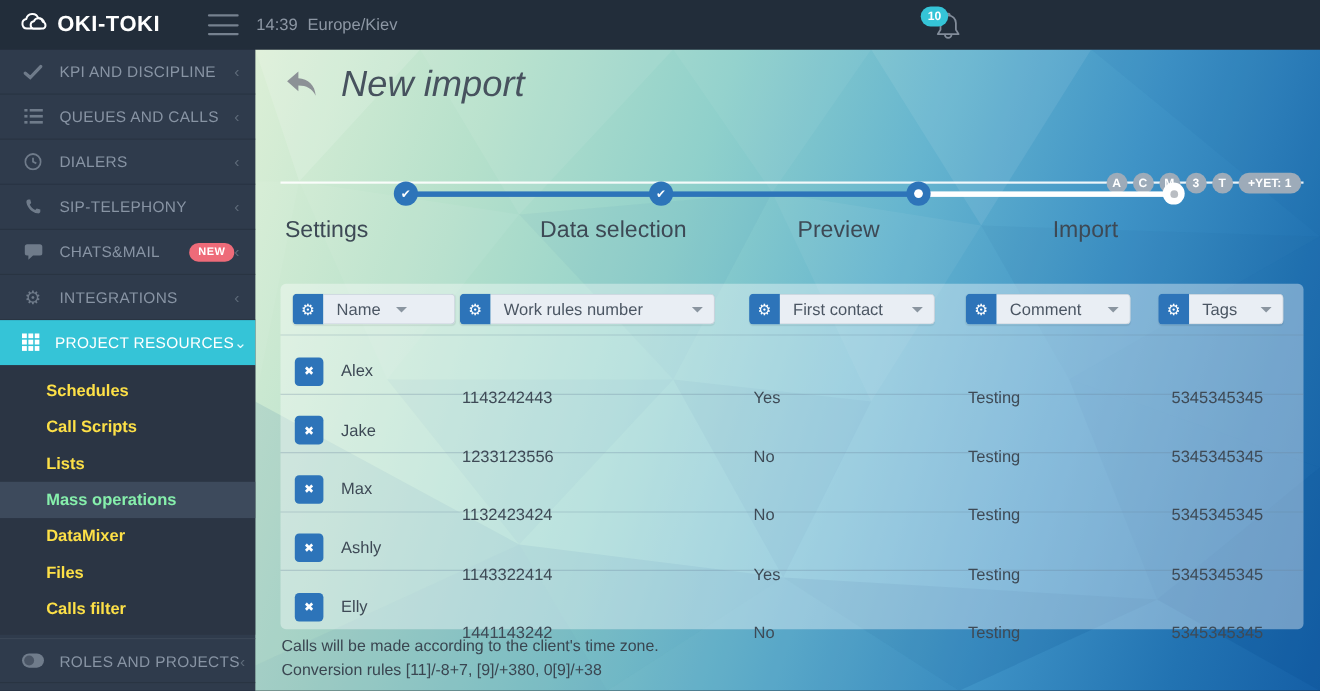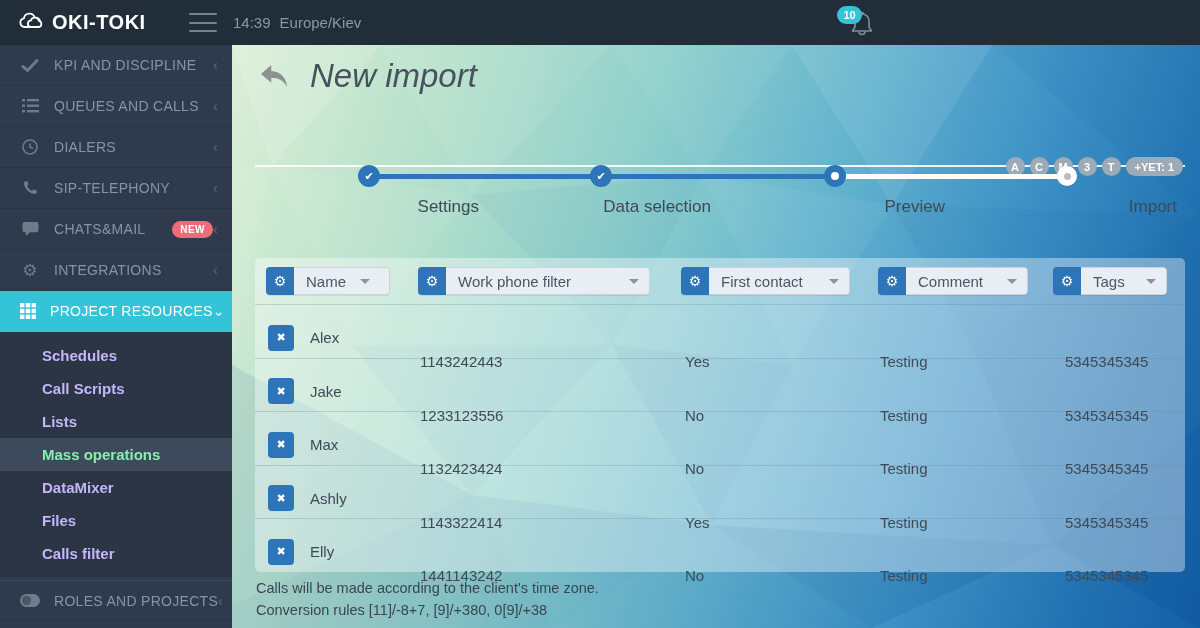--- a/index.html
+++ b/index.html
@@ -21,21 +21,21 @@
   .sidebar { position:absolute; left:0; top:45px; width:232px; height:583px; background:#2f3b4c; z-index:20; display:flex; flex-direction:column; }
   .side-item { height:41px; display:flex; align-items:center; padding:0 14px 0 20px; color:#8894a4; font-size:14px; letter-spacing:.3px; border-bottom:1px solid #293442; cursor:pointer; flex:0 0 auto; }
   .side-item .s-ico { width:20px; margin-right:14px; display:flex; justify-content:center; color:#6f7b8a; font-size:15px; }
   .side-item .s-label { flex:1; white-space:nowrap; }
   .side-item .chev { color:#5d play6a79; color:#5d6a79; }
   .side-item.active { background:#35c4d7; color:#fff; border-bottom-color:#35c4d7; }
   .side-item.active .s-ico { color:#fff; }
   .side-item.active .chev { color:#e8fbff; }
   .badge-new { background:#ee6b79; color:#fff; font-size:10px; font-weight:bold; border-radius:9px; padding:3px 8px; margin-left:7px; letter-spacing:.5px; }
   .submenu { background:#2b3544; padding:7px 0; flex:0 0 auto; }
-  .sub-item { height:33px; display:flex; align-items:center; padding-left:42px; color:#c4b5fd; font-size:15px; font-weight:bold; cursor:pointer; }
+  .sub-item { height:33px; display:flex; align-items:center; padding-left:42px; color:#fde047; font-size:15px; font-weight:bold; cursor:pointer; }
   .sub-item.active { background:#3d4a5c; color:#86efac; }
   .side-bottom { margin-top:3px; border-top:1px solid #3a4656; height:41px; }
   .toggle-pill { width:22px; height:13px; border-radius:7px; background:#707c8b; position:relative; }
   .toggle-pill::after { content:""; position:absolute; left:2px; top:2px; width:9px; height:9px; border-radius:50%; background:#4a5565; }
 
   
   .main { position:absolute; left:232px; top:45px; width:968px; height:583px; overflow:hidden;
           background:linear-gradient(108deg,#dcefd6 0%,#b5e0cb 20%,#8fd0cb 38%,#66b5cf 55%,#3f93c6 72%,#2273b2 88%,#155fa6 100%); }
   .mesh { position:absolute; left:0; top:0; z-index:0; }
   .page-head { position:absolute; left:26px; top:12px; display:flex; align-items:center; gap:20px; z-index:2;font-style:italic; }
@@ -48,32 +48,32 @@
 
   
   .stepper { position:absolute; left:0; top:0; width:100%; height:0; z-index:2; }
   .track { position:absolute; top:129px; height:5px; }
   .track.blue { left:137px; width:466px; background:#2d74b9; }
   .track.white { left:603px; width:232px; background:#fff; }
   .step-dot { position:absolute; top:120px; width:22px; height:22px; border-radius:50%; background:#2d74b9; color:#fff; display:flex; align-items:center; justify-content:center; font-size:11px; }
   .step-dot.pending { width:20px; height:20px; top:121px; background:#fff; }
   .inner-dot { width:8px; height:8px; border-radius:50%; background:#fff; }
   .step-dot.pending .inner-dot { background:#b9bdc2; width:7px; height:7px; }
-  .step-label { position:absolute; top:152px; width:220px; text-align:right; color:#3d4955; font-size:17px; }
+  .step-label { position:absolute; top:152px; width:220px; text-align:left; color:#3d4955; font-size:21px; }
 
   
   .panel { position:absolute; left:23px; top:213px; width:930px; height:314px; background:rgba(255,255,255,.38); border-radius:5px; z-index:2; }
   .thead, .trow { display:grid; grid-template-columns:152px 263px 197px 175px 1fr; padding-left:11px; align-items:center; }
   .thead { height:46px; }
   .trow { height:53.6px; border-top:1px solid rgba(105,130,155,.28); color:#3e4a56; font-size:15px; }
   .hctl { display:flex; height:28px; width:max-content; border-radius:4px; overflow:hidden; box-shadow:0 1px 1px rgba(0,0,0,.08); }
   .gear-btn { width:28px; height:28px; background:#2d74b9; color:#fff; display:flex; align-items:center; justify-content:center; font-size:14px; cursor:pointer; flex:0 0 auto; }
   .hsel { display:flex; align-items:center; background:#e9eef4; border:1px solid #c9d3dc; border-left:none; border-radius:0 4px 4px 0; color:#4b5663; font-size:15px; padding:0 10px 0 12px; cursor:pointer; }
   .hsel .caret { width:0; height:0; border-left:5px solid transparent; border-right:5px solid transparent; border-top:5px solid #8a95a0; margin-left:14px; }
-  .hsel.w-name { width:96px; } .hsel.w-phone { width:204px; } .hsel.w-fc { width:141px; } .hsel.w-com { width:122px; } .hsel.w-tags { width:86px; }
+  .hsel.w-name { width:120px; } .hsel.w-phone { width:204px; } .hsel.w-fc { width:141px; } .hsel.w-com { width:122px; } .hsel.w-tags { width:86px; }
   .cell-name { display:flex; align-items:center; }
   .x-btn { width:26px; height:26px; margin:0 16px 0 2px; border-radius:4px; background:#2d74b9; color:#fff; font-size:11px; display:flex; align-items:center; justify-content:center; cursor:pointer; }
   .cell { padding-left:2px;margin-top:48px; } .cell.fc { padding-left:4px; } .cell.tags { padding-left:12px; }
 
   .foot-note { position:absolute; left:24px; top:532px; color:#3a4651; font-size:14.5px; line-height:22px; z-index:2; }
 </style>
 </head>
 <body>
 
 <div class="stage">
@@ -284,21 +284,21 @@
         <div class="hctl">
           <span class="gear-btn">⚙</span>
           <span class="hsel w-name">
               <span>Name</span>
               <span class="caret"></span>
             </span>
         </div>
         <div class="hctl">
           <span class="gear-btn">⚙</span>
           <span class="hsel w-phone">
-              <span>Work phone filter</span>
+              <span>Work rules number</span>
               <span class="caret" style="margin-left:auto"></span>
             </span>
         </div>
         <div class="hctl">
           <span class="gear-btn">⚙</span>
           <span class="hsel w-fc">
               <span>First contact</span>
               <span class="caret" style="margin-left:auto"></span>
             </span>
         </div>

